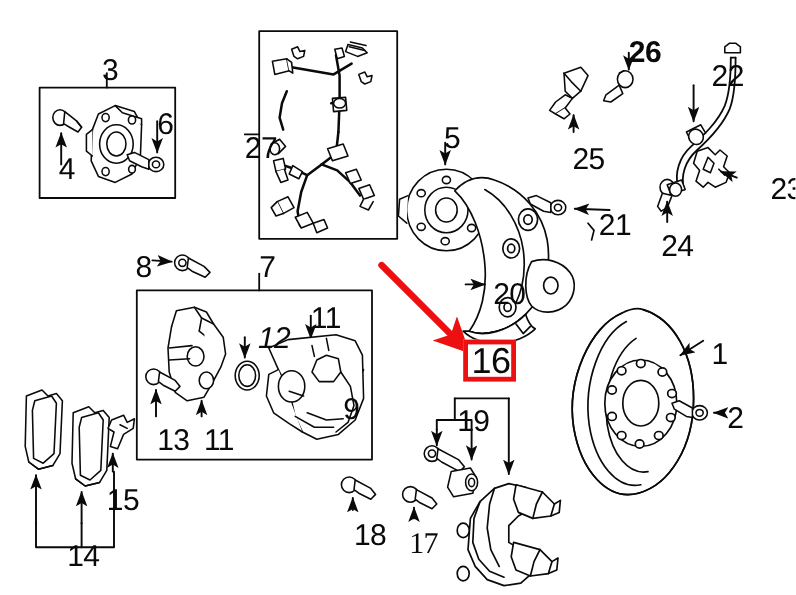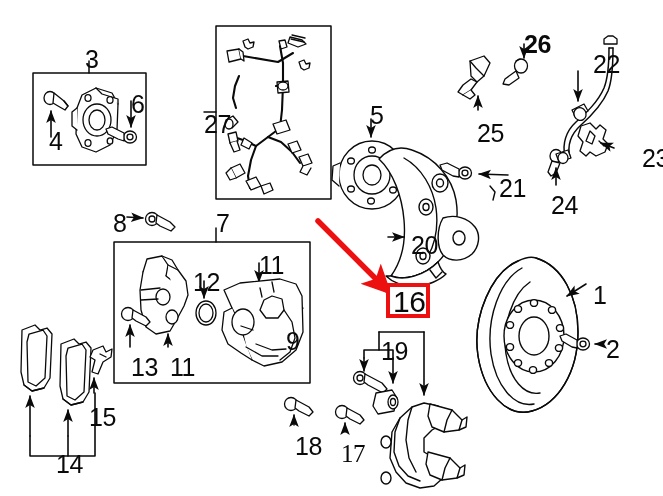--- a/index.html
+++ b/index.html
@@ -389,21 +389,21 @@
       <div class="callout" style="left: 606px; top: 337px;">2</div>
       <div class="callout" style="left: 85px; top: 47px;">3</div>
       <div class="callout" style="left: 49px; top: 129px;">4</div>
       <div class="callout" style="left: 370px; top: 103px;">5</div>
       <div class="callout" style="left: 131px; top: 92px;">6</div>
       <div class="callout" style="left: 216px; top: 211px;">7</div>
       <div class="callout" style="left: 113px; top: 211px;">8</div>
       <div class="callout" style="left: 286px; top: 329px;">9</div>
       <div class="callout" style="left: 259px; top: 253px;">11</div>
       <div class="callout" style="left: 170px; top: 355px;">11</div>
-      <div class="callout" style="left: 193px; top: 270px;">12</div>
+      <div class="callout" style="left: 215px; top: 270px; font-style: italic;">12</div>
       <div class="callout" style="left: 131px; top: 355px;">13</div>
       <div class="callout" style="left: 56px; top: 452px;">14</div>
       <div class="callout" style="left: 89px; top: 405px;">15</div>
       <div class="callout hl" style="left: 393px; top: 287px; z-index: 5;">16</div>
       <div class="callout" style="left: 341px; top: 441px; font-family: Liberation Serif, serif;">17</div>
       <div class="callout" style="left: 295px; top: 434px;">18</div>
       <div class="callout" style="left: 381px; top: 339px;">19</div>
       <div class="callout" style="left: 363px; top: 233px; margin-left: 48px;">20</div>
       <div class="callout" style="left: 499px; top: 176px;">21</div>
       <div class="callout" style="left: 573px; top: 52px; margin-left: 20px;">22</div>

